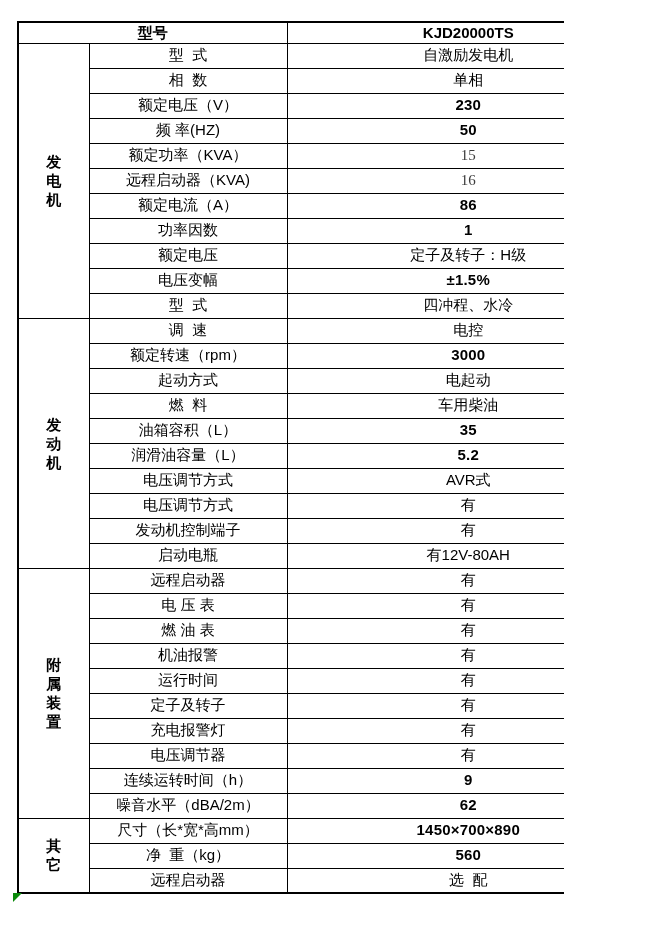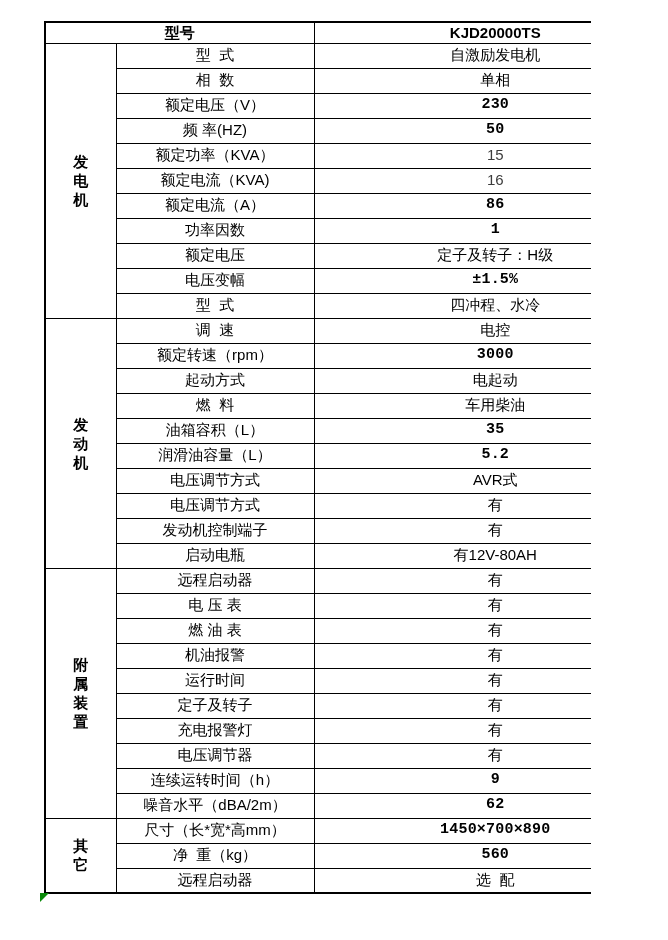--- a/index.html
+++ b/index.html
@@ -5,21 +5,20 @@
   * { margin: 0; padding: 0; box-sizing: border-box; }
   html, body { background: #ffffff; }
   .page {
     position: relative;
     width: 564px;
     height: 940px;
     background: #ffffff;
     font-family: "Liberation Sans", sans-serif;
     color: #000;
     overflow: hidden;
-    margin-left: 27px;
   }
   table.spec {
     position: absolute;
     left: 17px;
     top: 21px;
     width: 632px;
     border-collapse: collapse;
     table-layout: fixed;
     border: 2px solid #000;
   }
@@ -40,23 +39,23 @@
   tr.r td { height: 25px; }
   td.group-cell { font-weight: bold; }
   .vlabel {
     display: inline-block;
     white-space: pre;
     font-size: 15px;
     font-weight: bold;
     line-height: 19px;
     text-align: center;
   }
-  td.v-num { font-size: 13.5px; font-weight: 700; letter-spacing: 0.2px; font-family: Liberation Mono, monospace; }
+  td.v-num { font-size: 13.5px; font-weight: 700; letter-spacing: 0.2px; }
   td.v-serif {
-    font-family: Liberation Sans, sans-serif;
+    font-family: Liberation Serif, serif;
     font-size: 17px;
     font-weight: 400;
     color: #3c3c3c;
   }
   .corner-flag {
     position: absolute;
     left: 13px;
     top: 893px;
     width: 9px;
     height: 9px;
@@ -97,21 +96,21 @@
       </tr>
       <tr class="r">
         <td>频 率(HZ)</td>
         <td class="v-num">50</td>
       </tr>
       <tr class="r">
         <td>额定功率（KVA）</td>
         <td class="v-serif">15</td>
       </tr>
       <tr class="r">
-        <td>额定电流（KVA)</td>
+        <td>远程启动器（KVA)</td>
         <td class="v-serif">16</td>
       </tr>
       <tr class="r">
         <td>额定电流（A）</td>
         <td class="v-num">86</td>
       </tr>
       <tr class="r">
         <td>功率因数</td>
         <td class="v-num">1</td>
       </tr>

